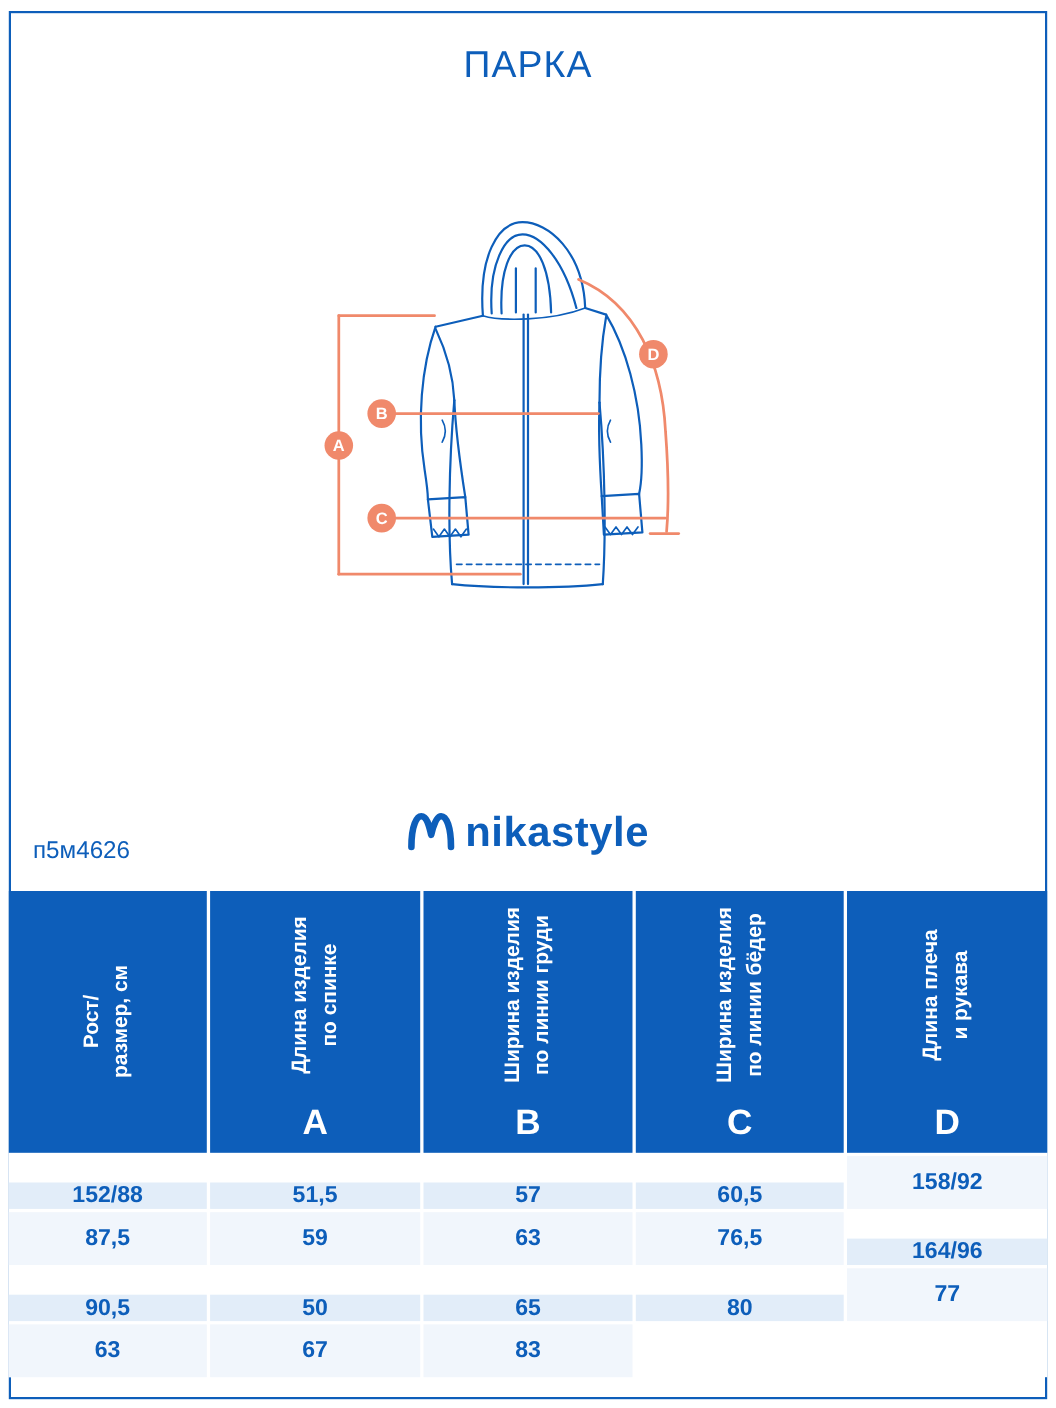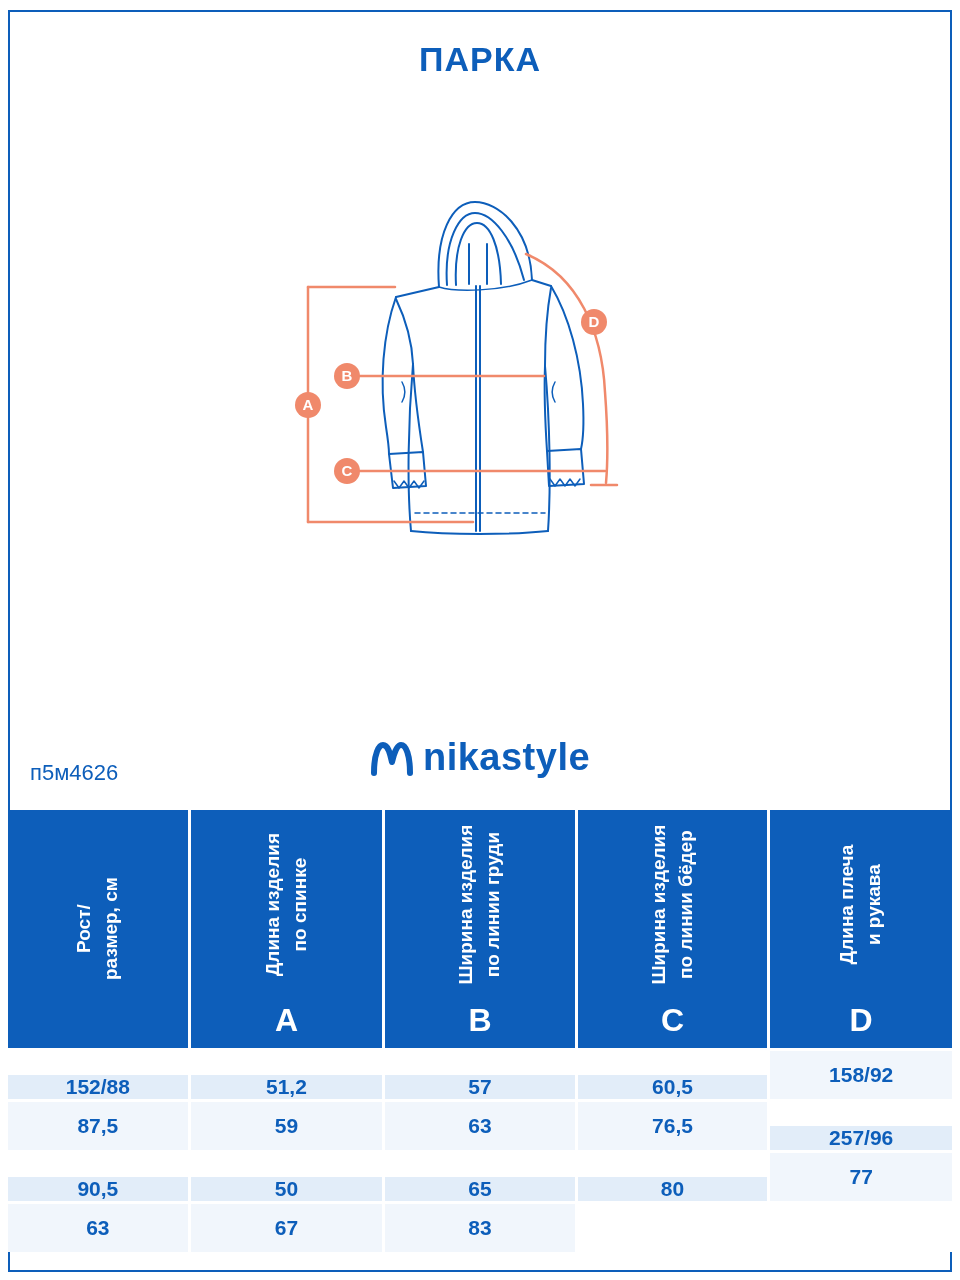--- a/index.html
+++ b/index.html
@@ -13,27 +13,27 @@
   body{
     width:960px;height:1280px;position:relative;overflow:hidden;
     font-family:"Liberation Sans",sans-serif;
   }
   .frame{
     position:absolute;left:8px;top:10px;right:8px;bottom:8px;
     border:2px solid var(--blue);pointer-events:none;
   }
   .title{
     position:absolute;top:40px;left:0;width:100%;text-align:center;
-    color:var(--blue);font-size:34px;font-weight:700;letter-spacing:1px;
+    color:var(--blue);font-size:34px;font-weight:400;letter-spacing:1px;
   }
   .diagram{position:absolute;left:283px;top:192px;width:395px;height:350px;}
   .code{position:absolute;left:30px;top:760px;color:var(--blue);font-size:22px;text-align:center;}
   .logo{
     position:absolute;top:736px;left:0;width:100%;
-    display:flex;align-items:flex-end;justify-content:center;gap:9px;
+    display:flex;align-items:flex-start;justify-content:center;gap:9px;
   }
   .logo-icon{width:44px;height:40px;}
   .logo-text{color:var(--blue);font-size:38px;font-weight:700;letter-spacing:.5px;}
   .size-table{
     position:absolute;left:8px;right:8px;top:810px;
     display:grid;
     grid-template-columns:182fr 194fr 192fr 192fr 184fr;
     grid-template-rows:238px repeat(4,48px);
     gap:3px;background:#fff;
   }
@@ -183,31 +183,31 @@
       <div class="vwrap">
         <div class="vtext">
           <span>Длина плеча</span>
           <span>и рукава</span>
         </div>
       </div>
       <div class="letter">D</div>
     </div>
 
     <div class="td row-odd">152/88</div>
-    <div class="td row-odd">51,2</div>
+    <div class="td row-odd">51,5</div>
     <div class="td row-odd">57</div>
     <div class="td row-odd">60,5</div>
 
     <div class="td row-even">158/92</div>
     <div class="td row-even">87,5</div>
     <div class="td row-even">59</div>
     <div class="td row-even">63</div>
     <div class="td row-even">76,5</div>
 
-    <div class="td row-odd">257/96</div>
+    <div class="td row-odd">164/96</div>
     <div class="td row-odd">90,5</div>
     <div class="td row-odd">50</div>
     <div class="td row-odd">65</div>
     <div class="td row-odd">80</div>
 
     <div class="td row-even">77</div>
     <div class="td row-even">63</div>
     <div class="td row-even">67</div>
     <div class="td row-even">83</div>
 

